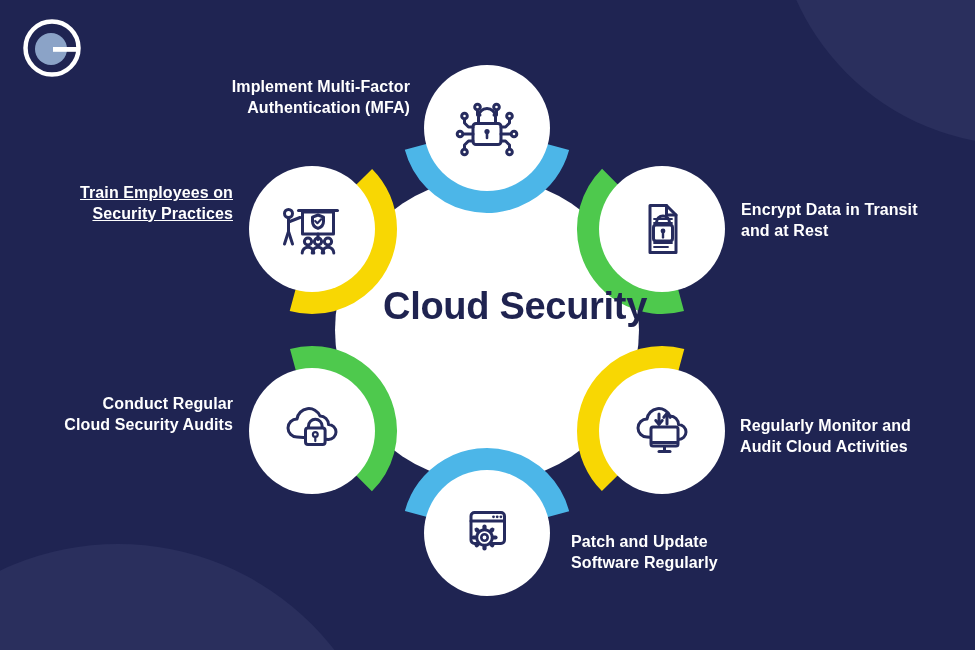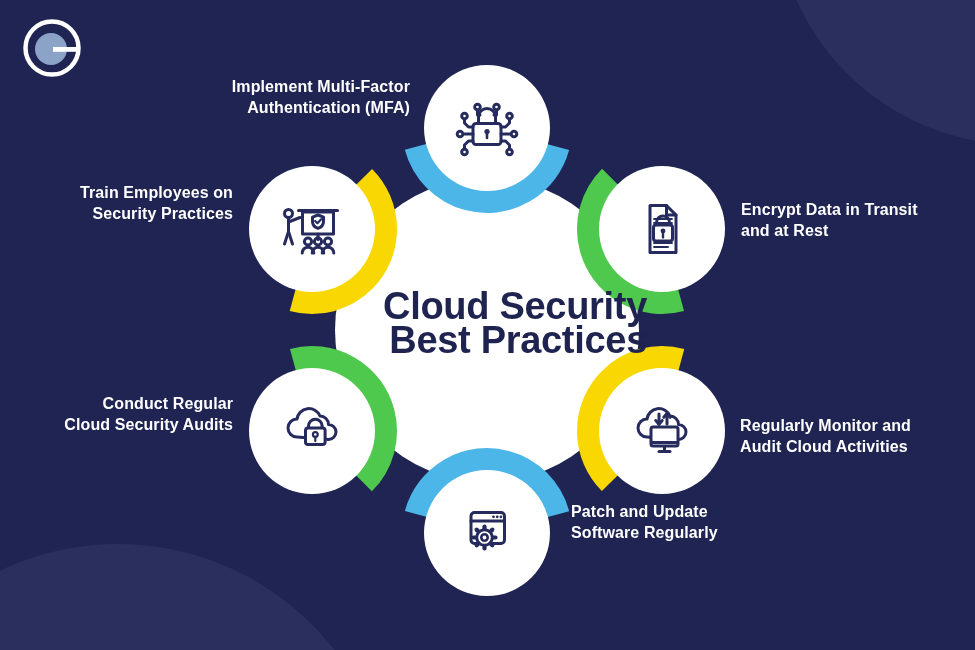--- a/index.html
+++ b/index.html
@@ -155,29 +155,28 @@
       <circle cx="46" cy="52.5" r="3.6"></circle>
       <circle cx="56" cy="52.5" r="3.6"></circle>
       <path d="M30.2,64 a5.8,5.8 0 0 1 11.6,0"></path>
       <path d="M40.2,64 a5.8,5.8 0 0 1 11.6,0"></path>
       <path d="M50.2,64 a5.8,5.8 0 0 1 11.6,0"></path>
     </g>
   </svg>
 
   <div class="title">
     <div>Cloud Security</div>
-    <div>Best Practices</div>
   </div>
 
   <div class="label right" style="right:565px;top:77px;margin-left:17px;">Implement Multi-Factor
 Authentication (MFA)</div>
   <div class="label" style="left:741px;top:200px;">Encrypt Data in Transit
 and at Rest</div>
   <div class="label" style="left:740px;top:377px;margin-top:39px;">Regularly Monitor and
 Audit Cloud Activities</div>
-  <div class="label" style="left:571px;top:502px;">Patch and Update
+  <div class="label" style="left:571px;top:532px;">Patch and Update
 Software Regularly</div>
   <div class="label right" style="right:742px;top:394px;">Conduct Regular
 Cloud Security Audits</div>
-  <div class="label right" style="right:742px;top:183px;">Train Employees on
+  <div class="label right" style="right:742px;top:183px;text-decoration:underline;">Train Employees on
 Security Practices</div>
 
 </div>
 
 </body></html>

